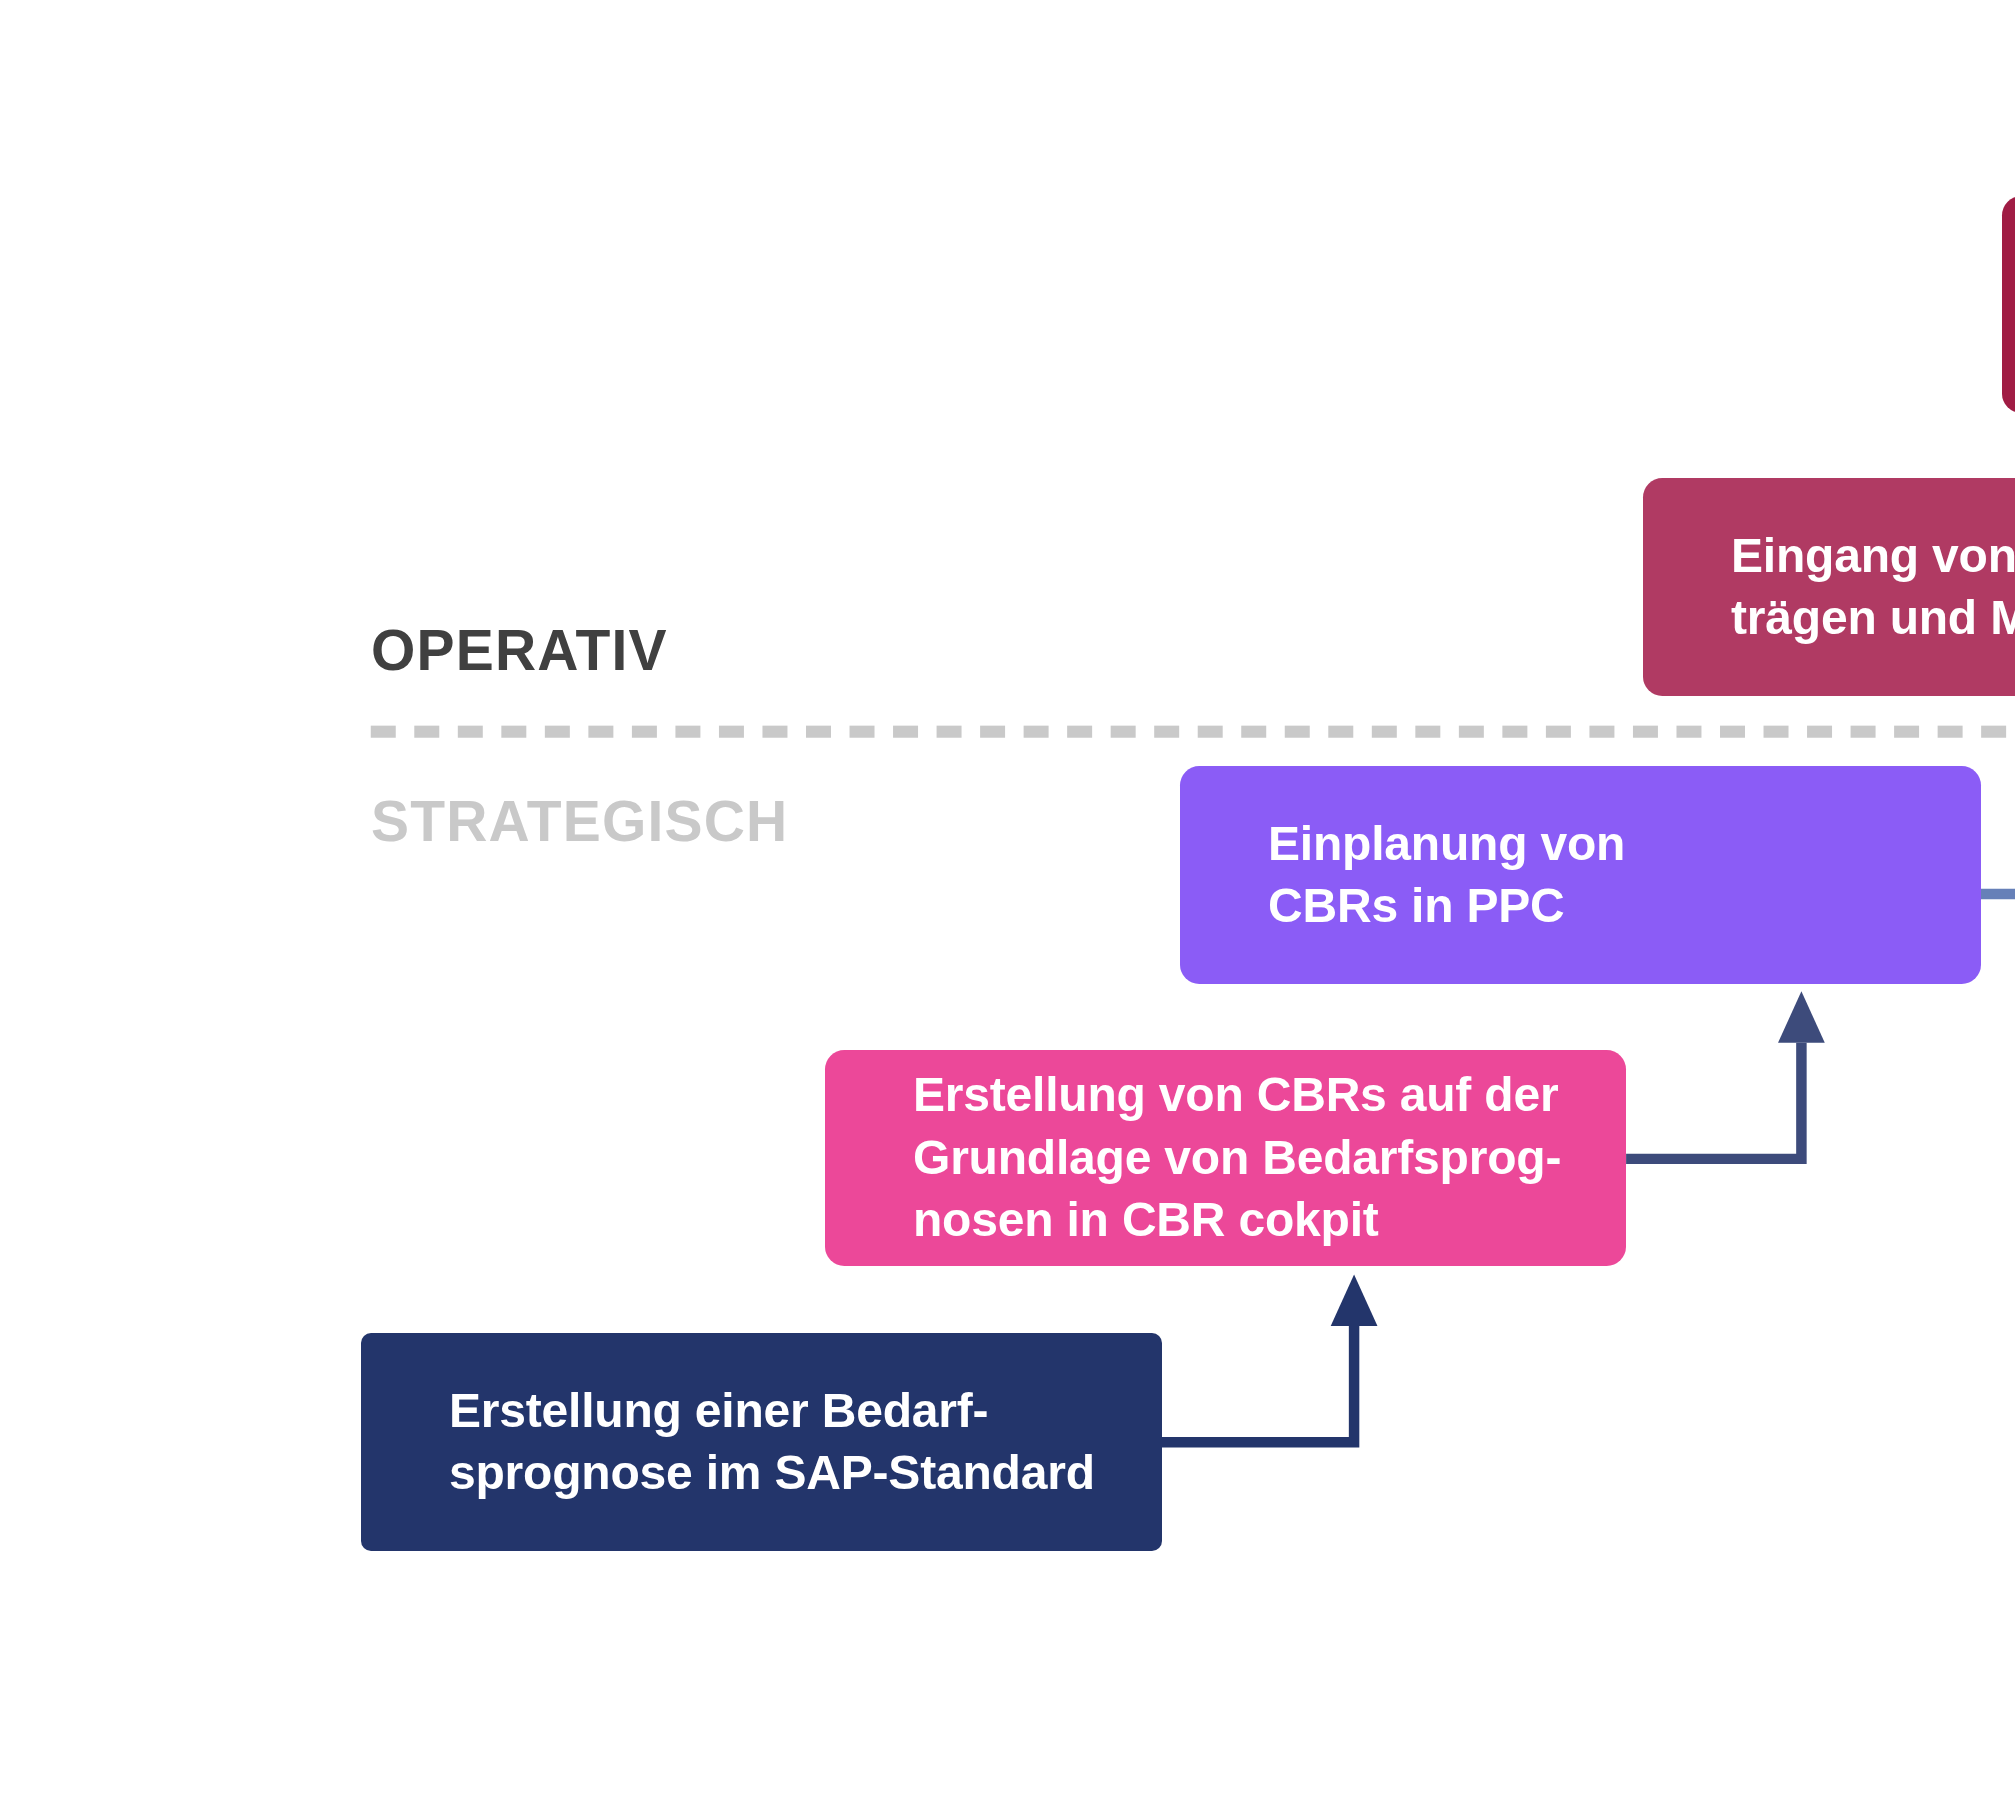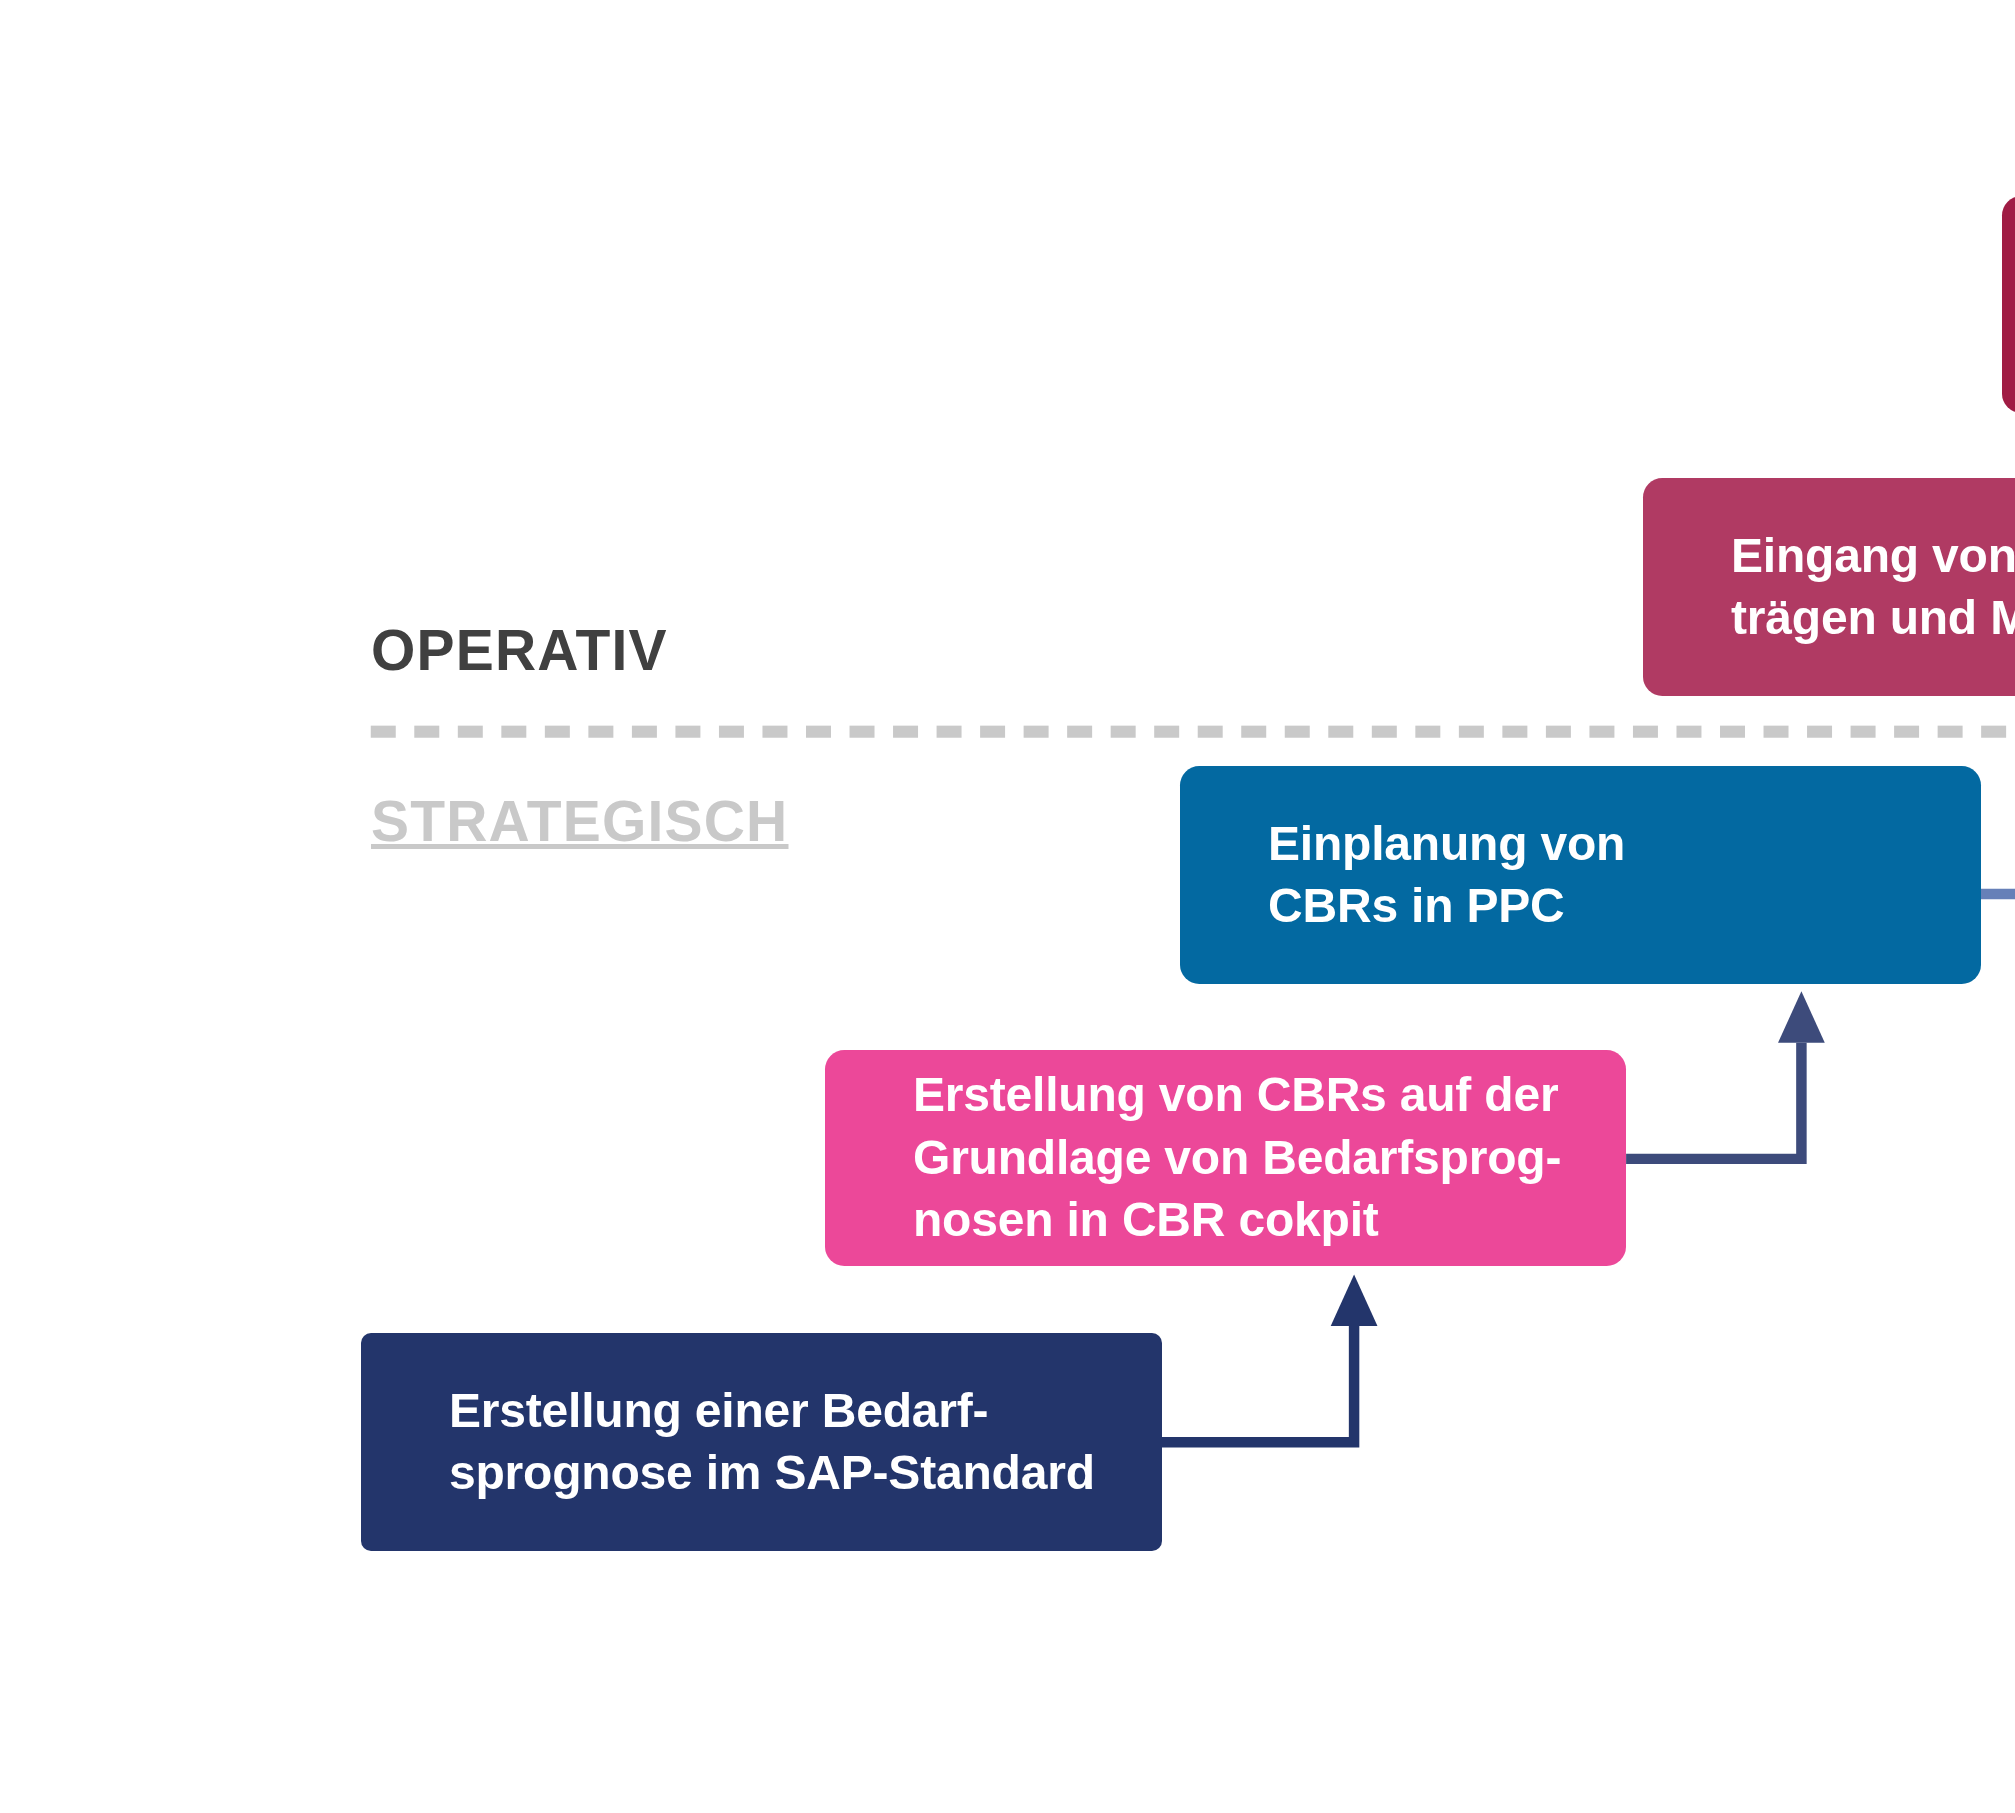--- a/index.html
+++ b/index.html
@@ -142,32 +142,32 @@
         <rect x="7292" y="1800" width="62" height="30" fill="#c9c9c9"></rect>
         <rect x="7400" y="1800" width="62" height="30" fill="#c9c9c9"></rect>
         <rect x="7508" y="1800" width="62" height="30" fill="#c9c9c9"></rect>
         <rect x="7616" y="1800" width="62" height="30" fill="#c9c9c9"></rect>
         <rect x="7724" y="1800" width="62" height="30" fill="#c9c9c9"></rect>
         <rect x="7832" y="1800" width="3" height="30" fill="#c9c9c9"></rect>
       </g>
   </svg>
 
   <div class="tier-label" id="tier-operativ" style="left: 371px; top: 617px; color: #404040;">OPERATIV</div>
-  <div class="tier-label" id="tier-strategisch" style="left: 371px; top: 788px; color: rgb(201, 201, 201); text-decoration: underline;">STRATEGISCH</div>
+  <div class="tier-label" id="tier-strategisch" style="left: 371px; top: 788px; color: rgb(201, 201, 201);">STRATEGISCH</div>
 
   <div class="step-box" id="box-step-1" style="left: 361px; top: 1333px; width: 801px; height: 218px; background: rgb(35, 53, 107); border-radius: 10px;">
     <span class="step-label">Erstellung einer Bedarf-
 sprognose im SAP-Standard</span>
   </div>
   <div class="step-box" id="box-step-2" style="left: 825px; top: 1050px; width: 801px; height: 216px; background: #ec4899;">
     <span class="step-label">Erstellung von CBRs auf der
 Grundlage von Bedarfsprog-
 nosen in CBR cokpit</span>
   </div>
-  <div class="step-box" id="box-step-3" style="left: 1180px; top: 766px; width: 801px; height: 218px; background: #0369a1;">
+  <div class="step-box" id="box-step-3" style="left: 1180px; top: 766px; width: 801px; height: 218px; background: #8b5cf6;">
     <span class="step-label">Einplanung von
 CBRs in PPC</span>
   </div>
   <div class="step-box" id="box-step-4" style="left: 1643px; top: 478px; width: 801px; height: 218px; background: rgb(176, 58, 99);">
     <span class="step-label">Eingang von Kundenauf-
 trägen und MRP-Lauf</span>
   </div>
   <div class="step-box" id="box-step-5" style="left: 2002px; top: 196px; width: 803px; height: 217px; background: rgb(160, 28, 68);">
     
   </div>

